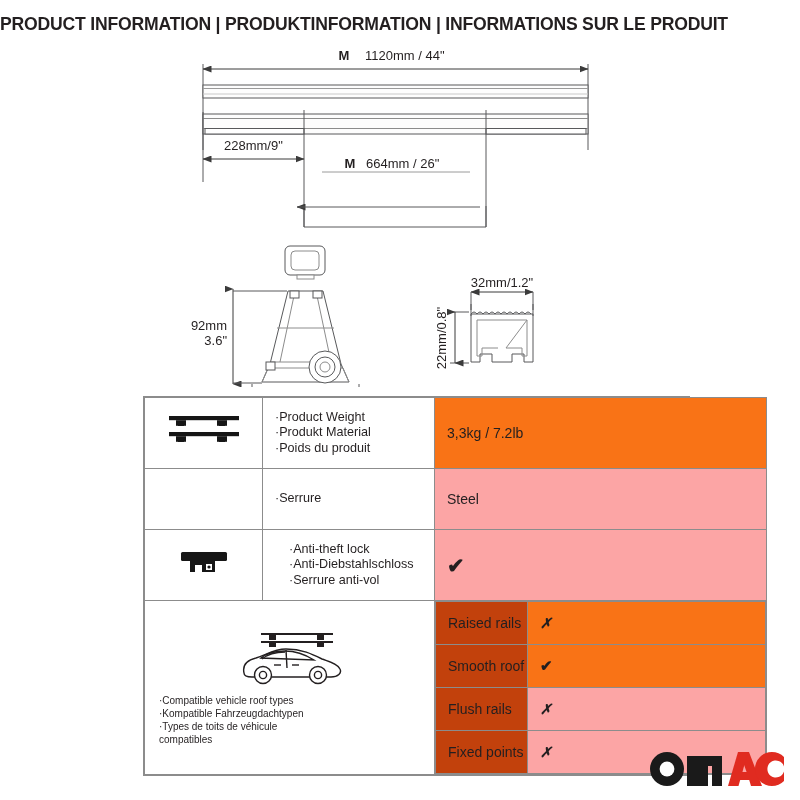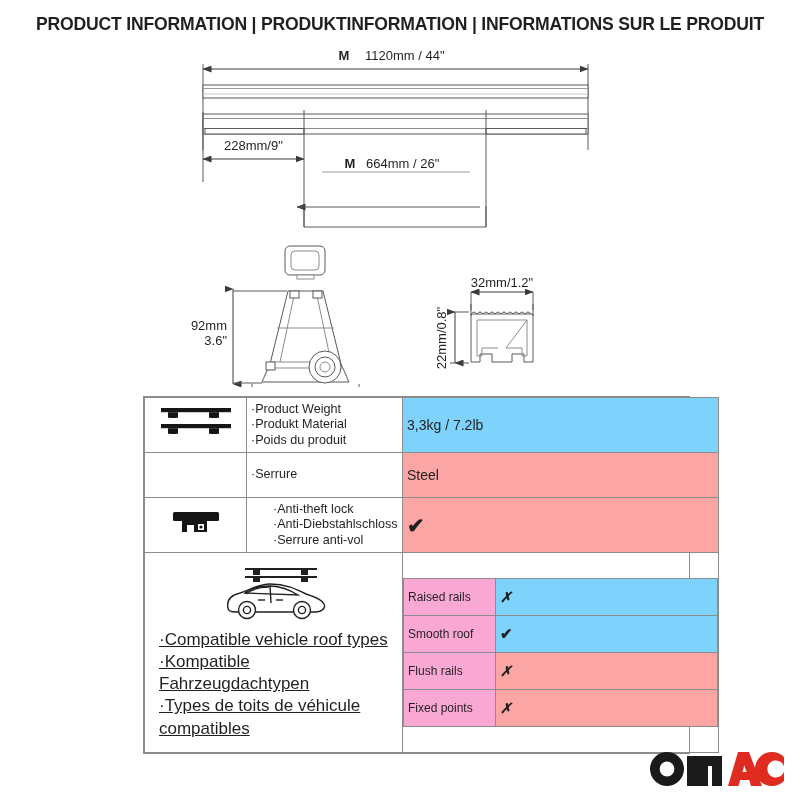--- a/index.html
+++ b/index.html
@@ -14,21 +14,21 @@
     font-family: "Liberation Sans", sans-serif;
     color: #231f20;
     overflow: hidden;
   }
 
   
   #page-title {
     position: absolute;
     left: 0;
     top: 14px;
-    width: 800px;
+    width: 724px;
     text-align: center;
     font-size: 17.6px;
     font-weight: 700;
     letter-spacing: -0.2px;
     color: #231f20;
     white-space: nowrap;
   }
 
   
   #tech-drawing {
@@ -50,28 +50,28 @@
     border-collapse: collapse;
     box-sizing: border-box;
   }
   #spec-table table {
     width: 100%;
     border-collapse: collapse;
     table-layout: fixed;
   }
   #spec-table td {
     border: 1px solid #8c8c8c;
-    padding: 4px;
+    padding: 12px;
     vertical-align: middle;
   }
   .col-icon { width: 93px; }
   .col-label { width: 147px; }
   .col-value { width: 307px; }
 
-  .cell-shaded { background: #7dd3fc; }
+  .cell-shaded { background: #f97316; }
   .cell-plain  { background: #fca5a5; }
 
   .icon-cell {
     text-align: center;
     vertical-align: middle;
     padding: 6px 0;
   }
   .label-cell {
     font-size: 12.6px;
     line-height: 1.22;
@@ -97,36 +97,35 @@
     border: 1px solid #8c8c8c;
     height: 37px;
     box-sizing: border-box;
   }
   .subtable td:first-child { border-left: none; }
   .subtable td:last-child  { border-right: none; }
   .subtable tr:first-child td { border-top: none; }
   .subtable tr:last-child  td { border-bottom: none; }
   .sub-name {
     width: 92px;
-    font-size: 12px;
+    font-size: 14px;
     padding-left: 8px;
-    background: #f9a8d4;
+    background: #c2410c;
     white-space: nowrap;
   }
   .sub-val {
     padding-left: 11px;
   }
   .nested-host { padding: 0 !important; vertical-align: top; }
 
   .roof-label-cell {
-    font-size: 17px;
+    font-size: 10px;
     line-height: 1.3;
     padding: 0 4px 0 6px;
     color: #231f20;
-    text-decoration: underline;
   }
   .roof-icon-wrap { text-align: center; padding-bottom: 4px; }
 
   
   #brand-logo {
     position: absolute;
     right: 14px;
     bottom: 12px;
     height: 40px;
     display: flex;

